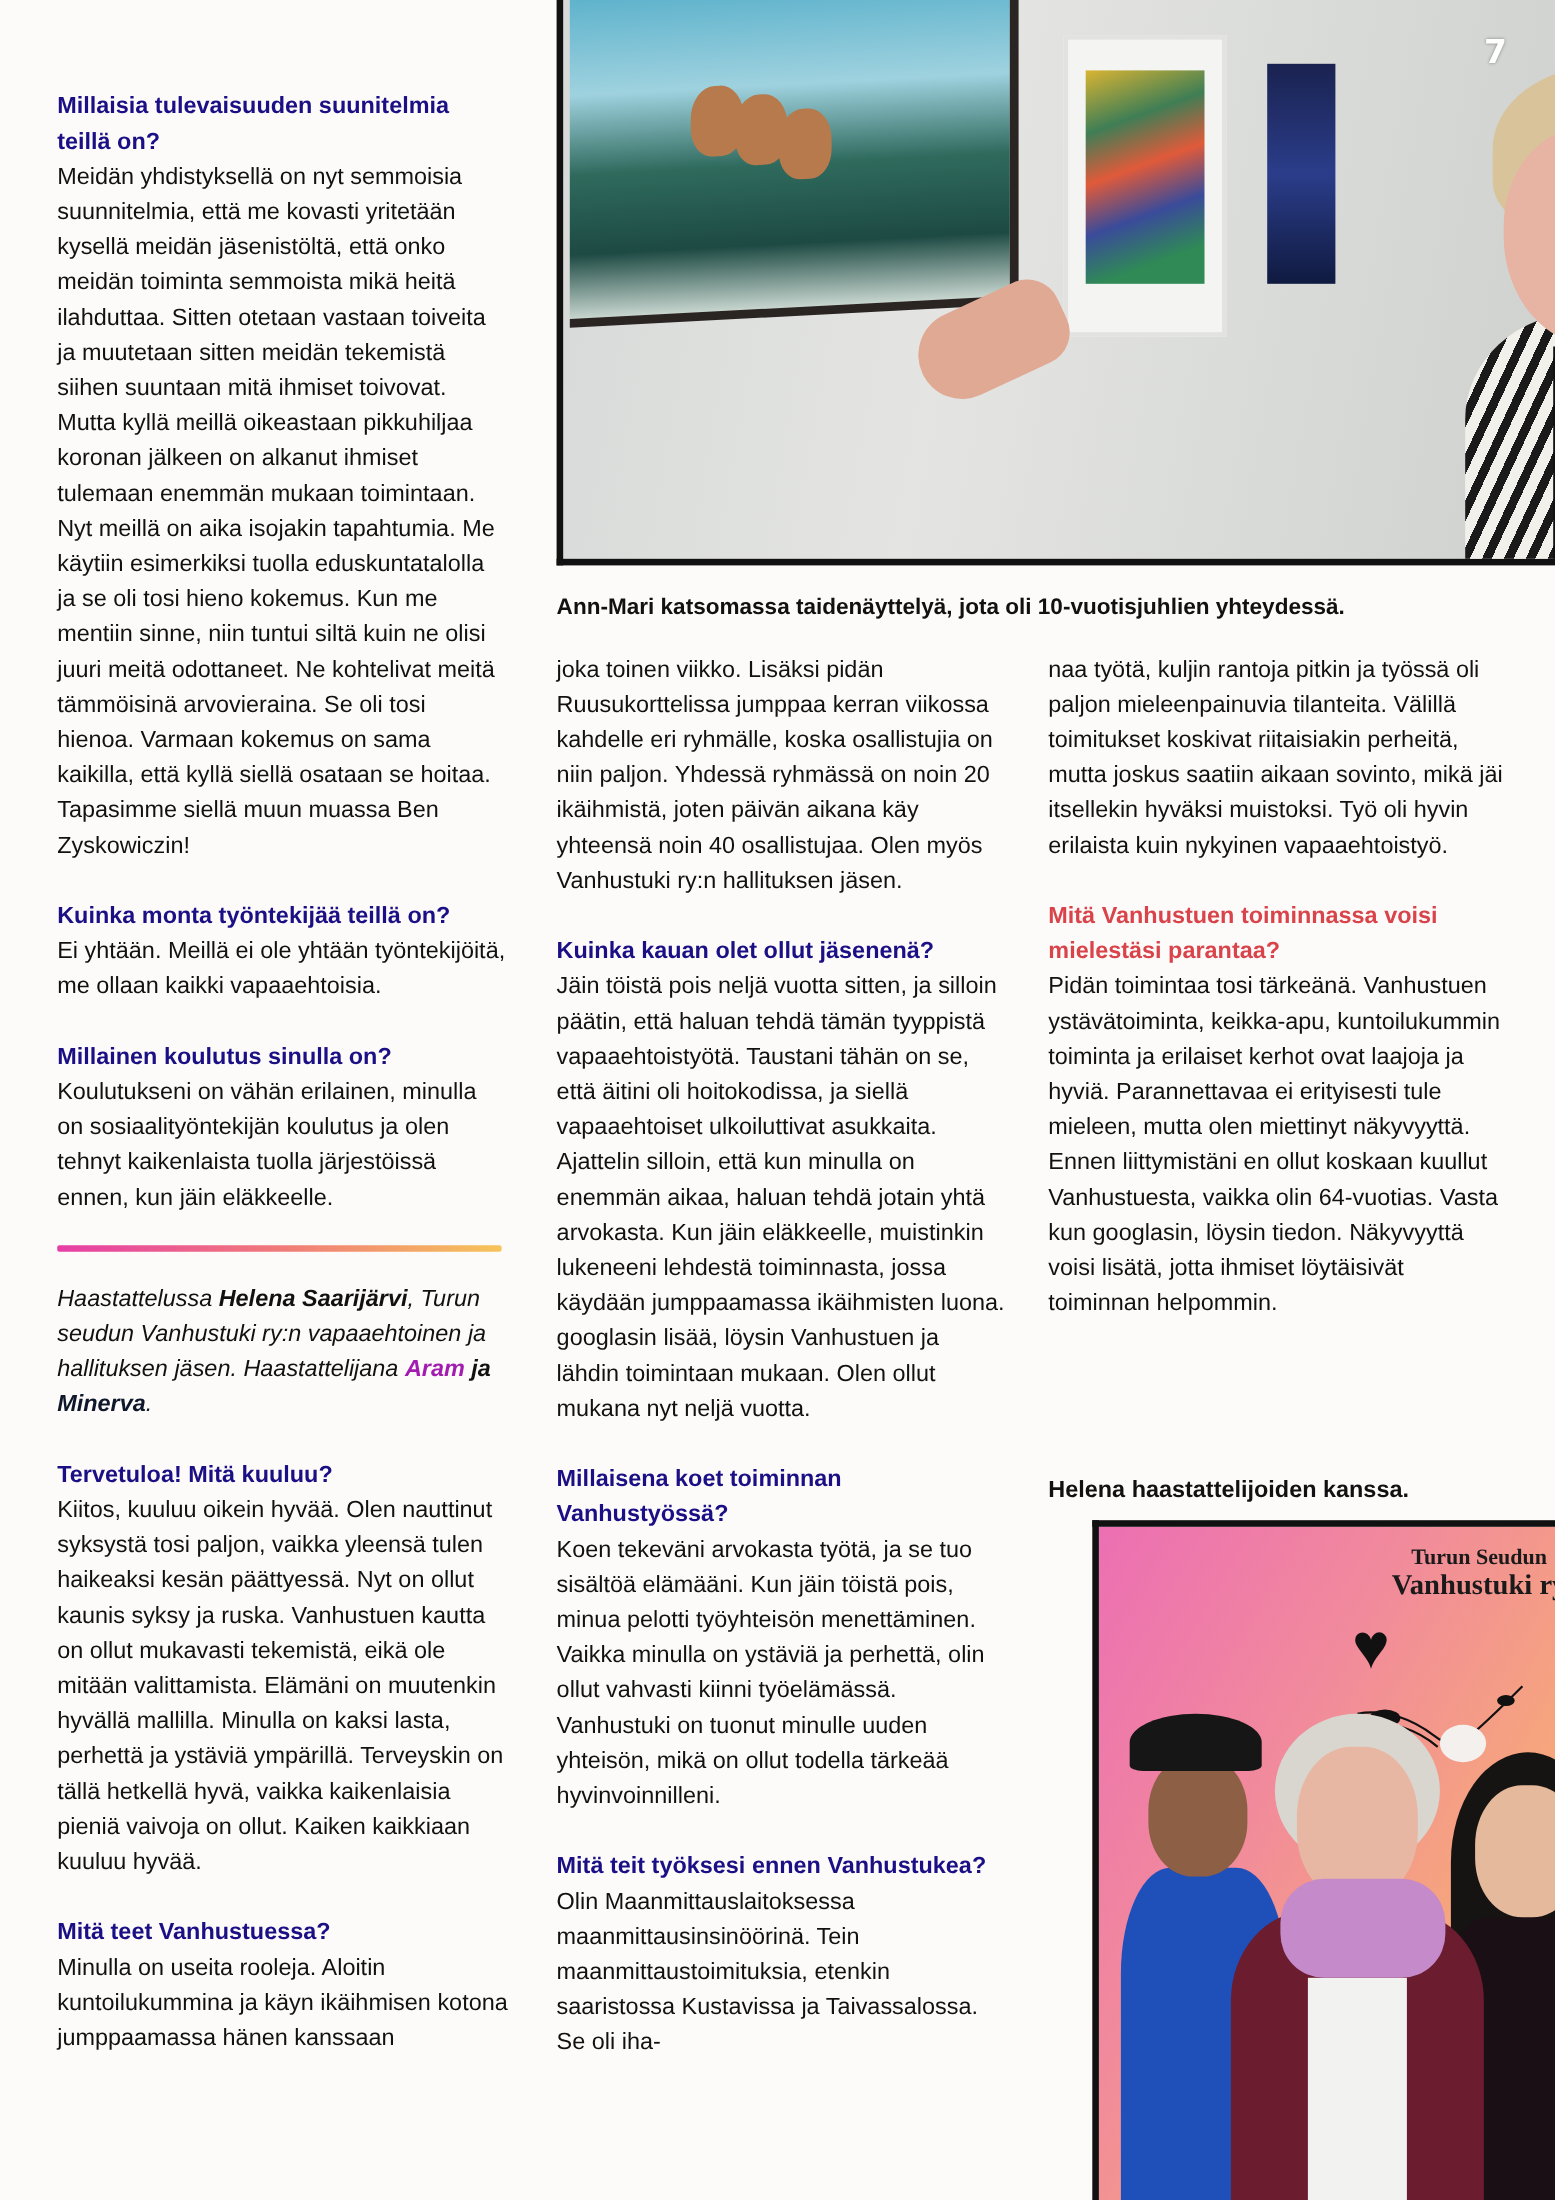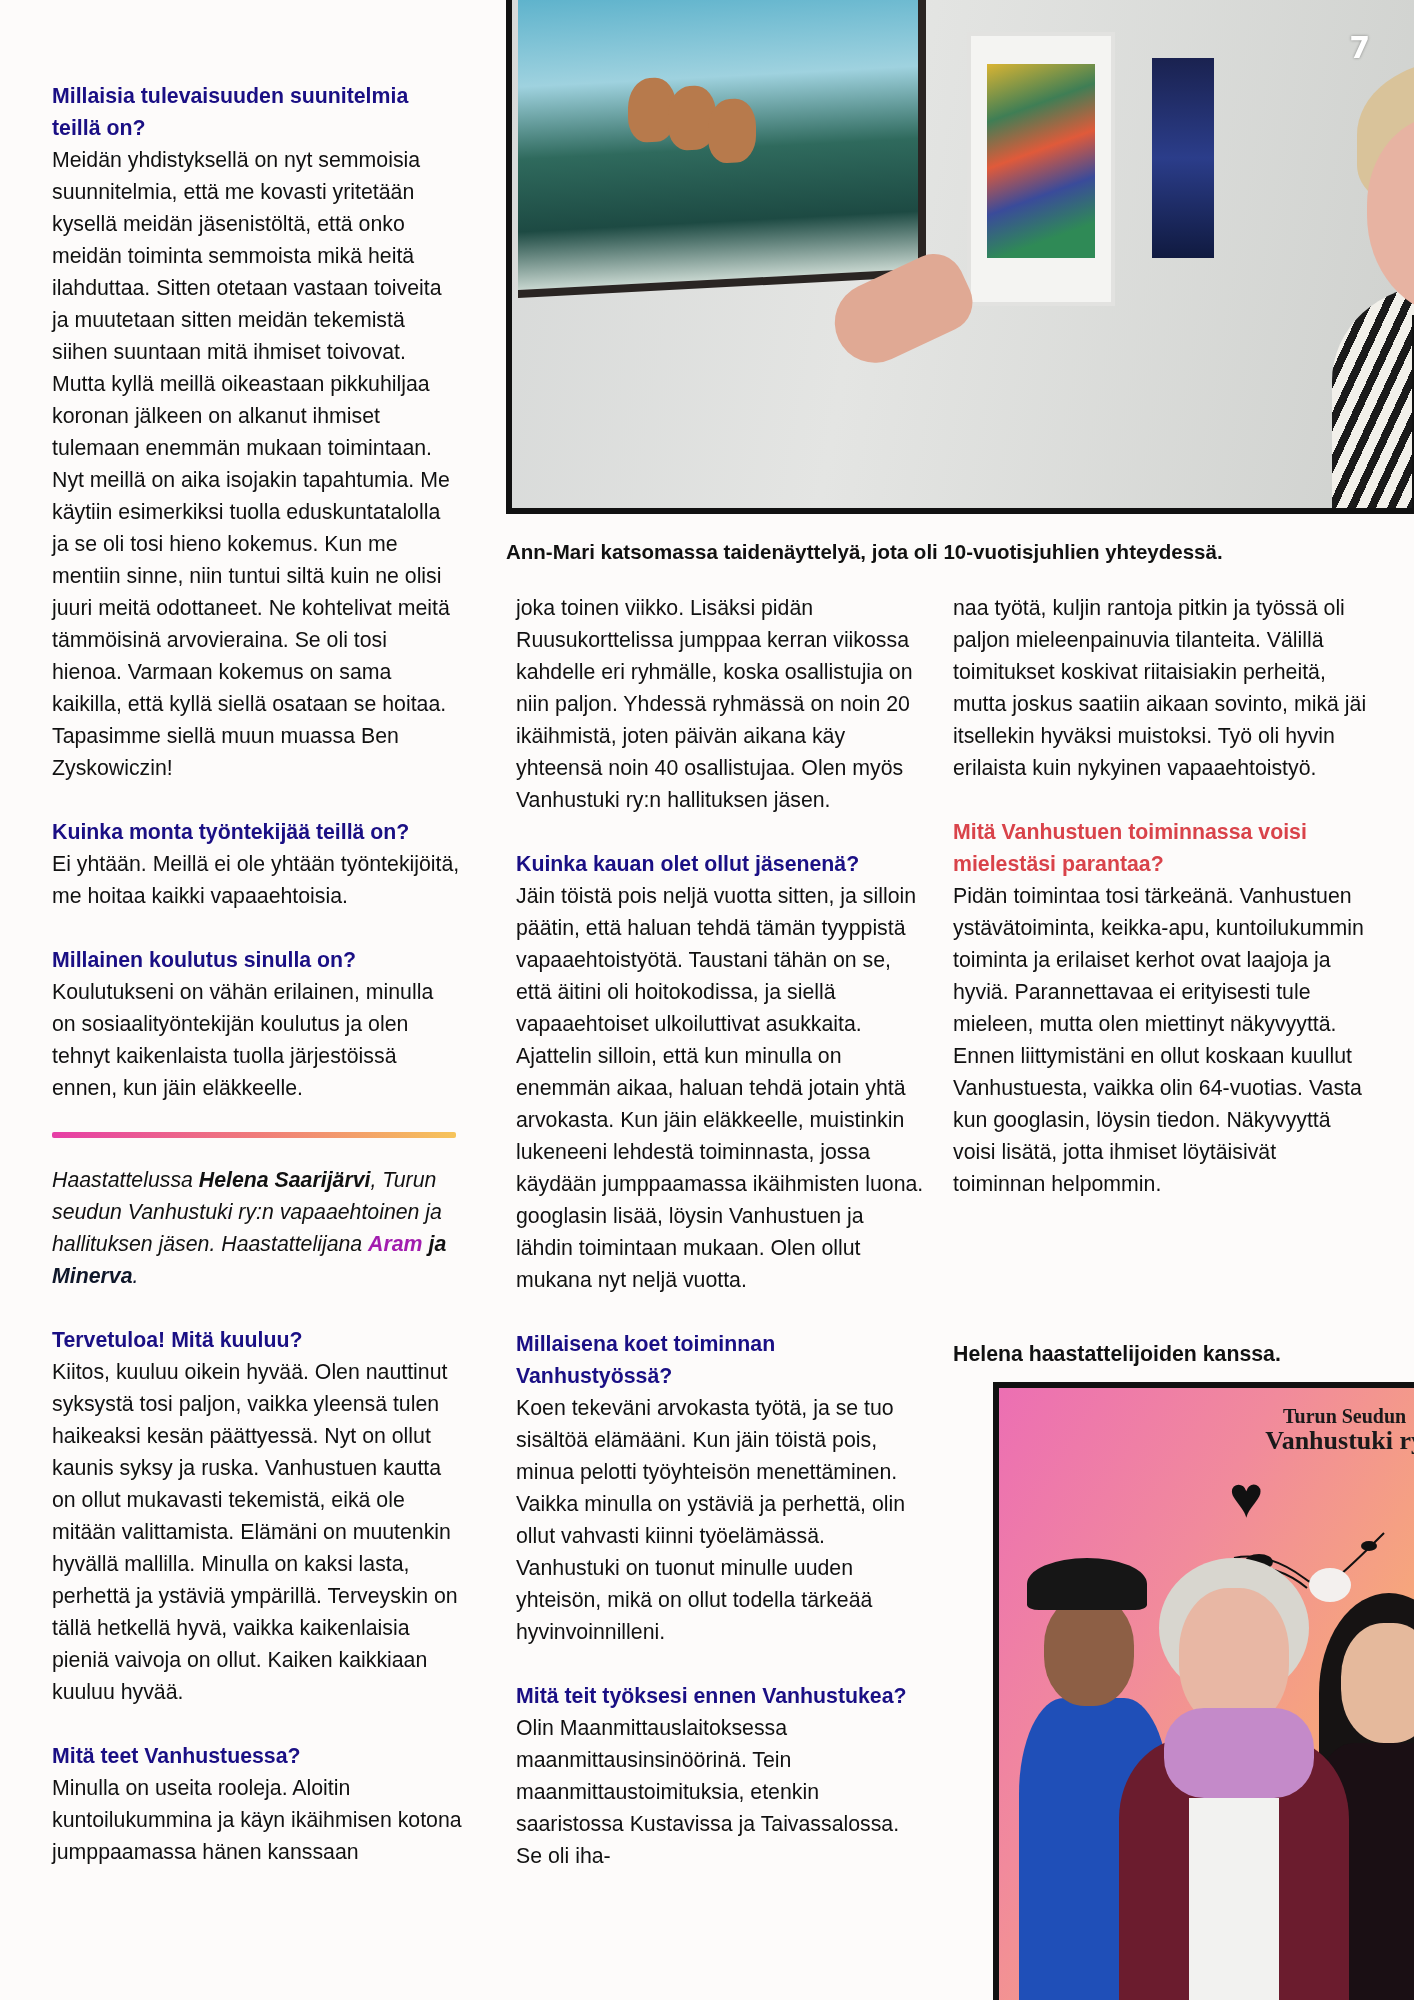--- a/index.html
+++ b/index.html
@@ -4,21 +4,21 @@
 <style>
   html, body { margin: 0; padding: 0; }
   body {
     width: 1414px; height: 2000px; overflow: hidden;
     background: #fdfbfa; position: relative;
     font-family: "Liberation Sans", sans-serif; color: #111;
   }
   .col { position: absolute; font-size: 21.3px; line-height: 32px; }
   .col p { margin: 0; }
   .col1 { left: 52px; top: 80px; width: 410px; }
-  .col2 { left: 506px; top: 592px; width: 410px; margin-left: 10px; }
+  .col2 { left: 506px; top: 592px; width: 410px; }
   .col3 { left: 953px; top: 592px; width: 420px; }
   .q { font-weight: bold; color: #1a0f84; margin: 0; }
   .q.red { color: #d9434a; }
   .gap { height: 32px; }
   .divider {
     height: 6px; width: 404px; margin: 28px 0 26px 0;
     background: linear-gradient(90deg, #e63ea6 0%, #f07a7a 50%, #f6c45a 100%);
     border-radius: 2px;
   }
   .intro { font-style: italic; }
@@ -130,21 +130,21 @@
   </div>
 </div>
 <div class="page-number">7</div>
 <div class="caption1">Ann-Mari katsomassa taidenäyttelyä, jota oli 10-vuotisjuhlien yhteydessä.</div>
 
 <div class="col col1">
   <p class="q">Millaisia tulevaisuuden suunitelmia teillä on?</p>
   <p>Meidän yhdistyksellä on nyt semmoisia suunnitelmia, että me kovasti yritetään kysellä meidän jäsenistöltä, että onko meidän toiminta semmoista mikä heitä ilahduttaa. Sitten otetaan vastaan toiveita ja muutetaan sitten meidän tekemistä siihen suuntaan mitä ihmiset toivovat. Mutta kyllä meillä oikeastaan pikkuhiljaa koronan jälkeen on alkanut ihmiset tulemaan enemmän mukaan toimintaan. Nyt meillä on aika isojakin tapahtumia. Me käytiin esimerkiksi tuolla eduskuntatalolla ja se oli tosi hieno kokemus. Kun me mentiin sinne, niin tuntui siltä kuin ne olisi juuri meitä odottaneet. Ne kohtelivat meitä tämmöisinä arvovieraina. Se oli tosi hienoa. Varmaan kokemus on sama kaikilla, että kyllä siellä osataan se hoitaa. Tapasimme siellä muun muassa Ben Zyskowiczin!</p>
   <div class="gap"></div>
   <p class="q">Kuinka monta työntekijää teillä on?</p>
-  <p>Ei yhtään. Meillä ei ole yhtään työntekijöitä, me hoitaa kaikki vapaaehtoisia.</p>
+  <p>Ei yhtään. Meillä ei ole yhtään työntekijöitä, me ollaan kaikki vapaaehtoisia.</p>
   <div class="gap"></div>
   <p class="q">Millainen koulutus sinulla on?</p>
   <p>Koulutukseni on vähän erilainen, minulla on sosiaalityöntekijän koulutus ja olen tehnyt kaikenlaista tuolla järjestöissä ennen, kun jäin eläkkeelle.</p>
   <div class="divider"></div>
   <p class="intro"><span>Haastattelussa </span><b>Helena Saarijärvi</b><span>, Turun seudun Vanhustuki ry:n vapaaehtoinen ja hallituksen jäsen. Haastattelijana </span><span class="aram">Aram</span><b> ja </b><span class="minerva">Minerva</span><span class="minerva" style="font-weight:normal">.</span></p>
   <div class="gap"></div>
   <p class="q">Tervetuloa! Mitä kuuluu?</p>
   <p>Kiitos, kuuluu oikein hyvää. Olen nauttinut syksystä tosi paljon, vaikka yleensä tulen haikeaksi kesän päättyessä. Nyt on ollut kaunis syksy ja ruska. Vanhustuen kautta on ollut mukavasti tekemistä, eikä ole mitään valittamista. Elämäni on muutenkin hyvällä mallilla. Minulla on kaksi lasta, perhettä ja ystäviä ympärillä. Terveyskin on tällä hetkellä hyvä, vaikka kaikenlaisia pieniä vaivoja on ollut. Kaiken kaikkiaan kuuluu hyvää.</p>
   <div class="gap"></div>
   <p class="q">Mitä teet Vanhustuessa?</p>

